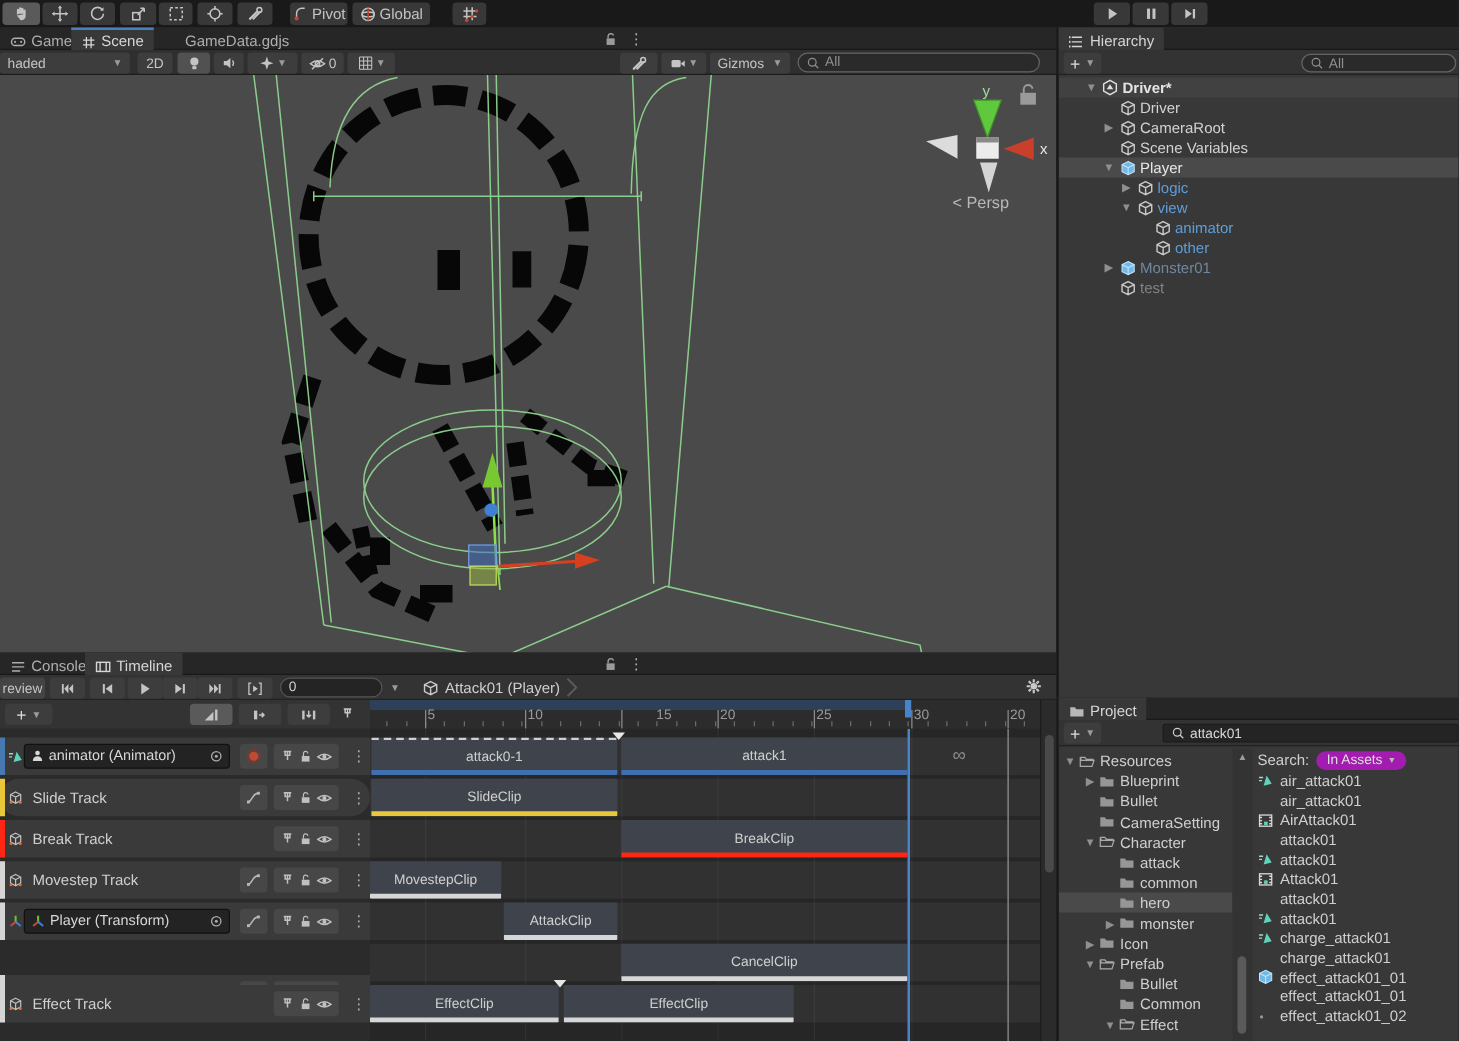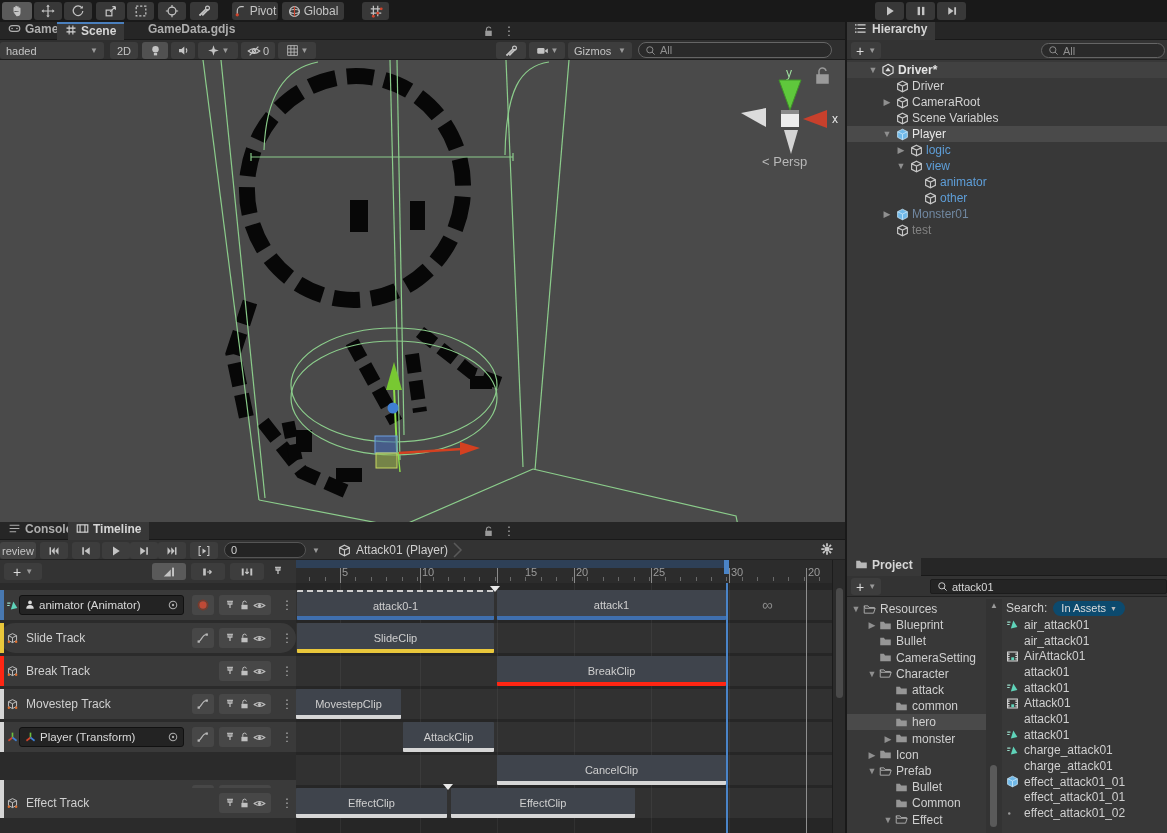--- a/index.html
+++ b/index.html
@@ -8,21 +8,21 @@
   .abs{position:absolute;}
   .row{display:flex;align-items:center;}
   svg{display:block;}
   .i{display:inline-flex;align-items:center;justify-content:center;}
   
   #topbar{left:0;top:0;width:1167px;height:22px;background:#191919;}
   .tbtn{position:absolute;top:2px;height:18px;background:#383838;border-radius:3px;display:flex;align-items:center;justify-content:center;color:#c4c4c4;gap:3px;font-size:12px;}
   .tbtn.on{background:#5a5a5a;color:#eee;}
   
   .tabbar{background:#262626;border-bottom:1px solid #191919;}
-  .tab{position:absolute;top:0;height:18px;display:flex;align-items:flex-start;gap:4px;padding:0 8px;color:#aeaeae;font-size:12px;white-space:nowrap;font-weight:bold;}
+  .tab{position:absolute;top:0;height:18px;display:flex;align-items:flex-end;gap:4px;padding:0 8px;color:#aeaeae;font-size:12px;white-space:nowrap;}
   .tab.active{background:#383838;color:#d6d6d6;}
   .tab.active.blue-top{border-top:2px solid #4a7fbd;}
   .winbtns{position:absolute;top:2px;display:flex;gap:8px;color:#9a9a9a;}
   
   .sbtn{position:absolute;top:2px;height:17px;background:#3d3d3d;border-radius:3px;display:flex;align-items:center;justify-content:center;gap:3px;color:#c4c4c4;font-size:11px;}
   .searchbox{position:absolute;background:#2a2a2a;border:1px solid #656565;border-radius:9px;display:flex;align-items:center;gap:4px;padding:0 6px;color:#8f8f8f;font-size:11px;}
   .searchbox.flat{border-radius:2px;border:1px solid #1c1c1c;background:#242424;color:#cfcfcf;}
   
   .treerow{position:absolute;left:0;width:100%;height:16px;display:flex;align-items:center;font-size:12px;color:#d2d2d2;white-space:nowrap;overflow:hidden;}
   .treerow .arr{position:absolute;color:#8f8f8f;font-size:9px;width:10px;text-align:center;}
@@ -1156,21 +1156,21 @@
           <span class="tlabel" style="left:65px;color:#cfcfcf;">Effect</span>
         </div>
       </div>
     <div class="abs" style="left:139px;top:41px;width:16px;height:234px;background:#333;">
       <span style="position:absolute;left:4px;top:2px;font-size:8px;color:#9a9a9a;">▲</span>
       <div style="position:absolute;left:4px;top:166px;width:7px;height:62px;background:#5a5a5a;border-radius:4px;"></div>
     </div>
     <div class="abs" id="project-results" style="left:155px;top:41px;width:167px;height:234px;overflow:hidden;">
       <div class="row" style="height:18px;gap:6px;padding-left:4px;">
         <span style="color:#cfcfcf;">Search:</span>
-        <span class="row" style="background:#0c4a6e;border-radius:8px;height:15px;padding:0 8px;gap:4px;color:#ddd;font-size:11px;">
+        <span class="row" style="background:#a21caf;border-radius:8px;height:15px;padding:0 8px;gap:4px;color:#ddd;font-size:11px;">
           <span>In Assets</span>
             <span style="font-size:7px;color:#bbb;">▼</span>
         </span>
       </div>
       <div id="results-list">
           <div class="row" style="height: 15.7px; gap: 4px; padding-left: 22px; position: relative; white-space: nowrap; color: rgb(207, 207, 207);">
             <span class="i" style="position:absolute;left:4px;">
               <svg width="13" height="13" viewBox="0 0 16 16" fill="none" stroke="currentColor" stroke-width="1.4">
                 <path d="M1.5 5 h4 M1.5 8 h3" stroke="#9adbc9"></path>
                 <path d="M6 13 L9 3 L14 11 Z" fill="#5fd3b9" stroke="none"></path>

